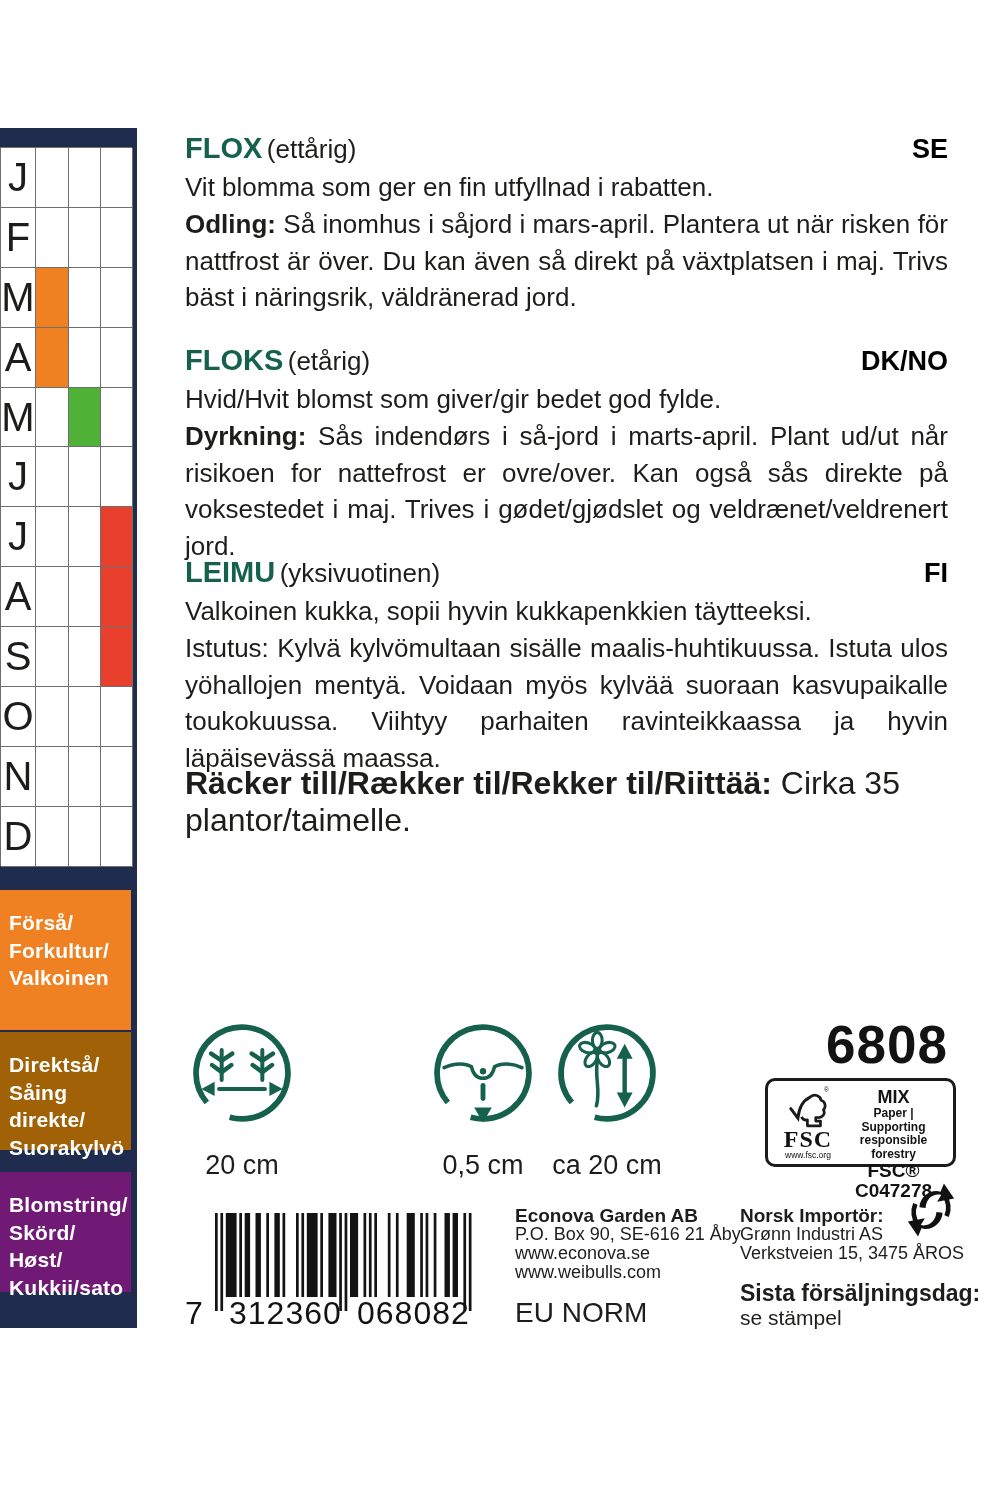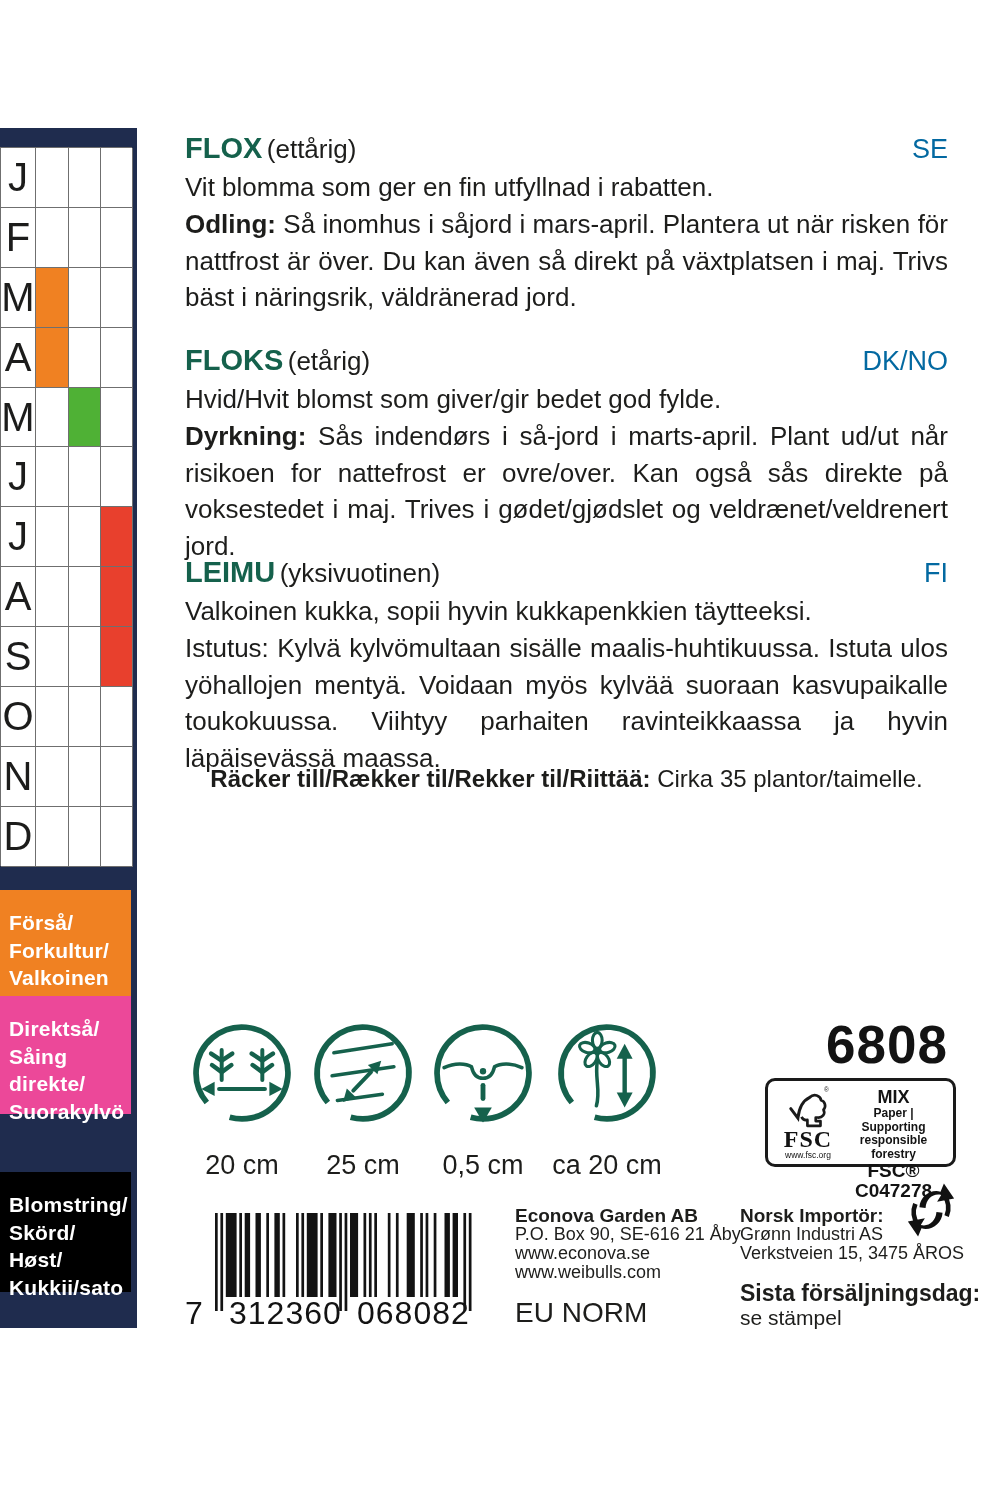--- a/index.html
+++ b/index.html
@@ -12,32 +12,32 @@
   .sidebar { position:absolute; left:0; top:128px; width:137px; height:1200px; background:#1f2c4e; }
   .cal-grid { position:absolute; left:0; top:19px; width:132px; height:719px; background:#fff;
               display:grid; grid-template-columns:35px 33px 32px 32px; grid-auto-rows:59.9px;
               border-left:1px solid #6f6f6f; border-top:1px solid #6f6f6f; }
   .cal-cell { border-right:1px solid #6f6f6f; border-bottom:1px solid #6f6f6f;
               display:flex; align-items:center; justify-content:center;
               font-size:40px; color:#1c1c1b; }
   .legend { position:absolute; left:0; width:131px; color:#fff; font-weight:bold;
             font-size:21px; line-height:27.5px; padding:19px 0 0 9px; letter-spacing:0.2px; }
   .legend-presow   { top:762px; height:140px; background:#f08122; }
-  .legend-direct   { top:868px; height:118px; background:#ec4899; }
-  .legend-flower   { top:1044px; height:120px; background:#000000; }
+  .legend-direct   { top:904px; height:118px; background:#a16207; }
+  .legend-flower   { top:1044px; height:120px; background:#701a75; }
 
   
   .sec { position:absolute; left:185px; width:763px; }
   .sec-head { display:flex; justify-content:space-between; align-items:baseline; height:37px; }
   .sec-title { font-weight:bold; font-size:29px; color:#15614c; }
   .sec-sub   { font-weight:normal; font-size:26px; color:#1d1d1b; }
-  .sec-lang  { font-weight:normal; font-size:27px; color:#0369a1; }
+  .sec-lang  { font-weight:bold; font-size:27px; color:#000000; }
   .body-text { font-size:26px; line-height:36.8px; text-align:justify; }
   .body-text .lbl-bold { font-weight:bold; }
-  .yield { position:absolute; left:185px; top:765px; width:763px; font-size:24px;text-align:center; }
+  .yield { position:absolute; left:185px; top:765px; width:763px; font-size:32px; }
   .yield b { font-weight:bold; }
 
   
   .icon-block { position:absolute; top:1020px; width:116px; text-align:center; }
   .icon-block svg { width:106px; height:106px; display:block; margin:0 auto; }
   .icon-label { font-size:27px; margin-top:24px; color:#1d1d1b; white-space:nowrap; }
   .icn-ring { fill:none; stroke:#15614c; stroke-width:6.5;
               stroke-dasharray:295 32; transform:rotate(140deg); transform-origin:60px 60px; }
   .icn-s { stroke:#15614c; fill:none; stroke-linecap:round; }
   .icn-f { fill:#15614c; stroke:none; }
@@ -202,36 +202,20 @@
       <g transform="translate(26,78) rotate(-90)">
           <polygon class="icn-f" points="0,-12 -8,3 8,3"></polygon>
         </g>
       <g transform="translate(94,78) rotate(90)">
           <polygon class="icn-f" points="0,-12 -8,3 8,3"></polygon>
         </g>
     </svg>
     <div class="icon-label">20 cm</div>
   </div>
 
-  <div class="icon-block" style="left:305px">
-    <svg viewBox="0 0 120 120">
-      <circle class="icn-ring" cx="60" cy="60" r="52"></circle>
-      <path class="icn-s" stroke-width="4" d="M27 37 L93 27"></path>
-      <path class="icn-s" stroke-width="4" d="M25 63 L95 53"></path>
-      <path class="icn-s" stroke-width="4" d="M31 91 L82 84"></path>
-      <path class="icn-s" stroke-width="4.5" d="M49 80 L69 59"></path>
-      <g transform="translate(73,54) rotate(44)">
-          <polygon class="icn-f" points="0,-11 -7.5,3 7.5,3"></polygon>
-        </g>
-      <g transform="translate(45,85) rotate(224)">
-          <polygon class="icn-f" points="0,-11 -7.5,3 7.5,3"></polygon>
-        </g>
-    </svg>
-    <div class="icon-label">25 cm</div>
-  </div>
 
   <div class="icon-block" style="left:425px">
     <svg viewBox="0 0 120 120">
       <circle class="icn-ring" cx="60" cy="60" r="52"></circle>
       <path class="icn-s" stroke-width="4" d="M16 54 C28 48 41 49 47 53 C49 62 53 66 60 66 C67 66 71 62 73 53 C79 49 92 48 104 54"></path>
       <circle class="icn-f" cx="60" cy="58" r="3.6"></circle>
       <path class="icn-s" stroke-width="5.5" d="M60 74 V89"></path>
       <g transform="translate(60,102) rotate(180)">
           <polygon class="icn-f" points="0,-14 -10,3 10,3"></polygon>
         </g>

